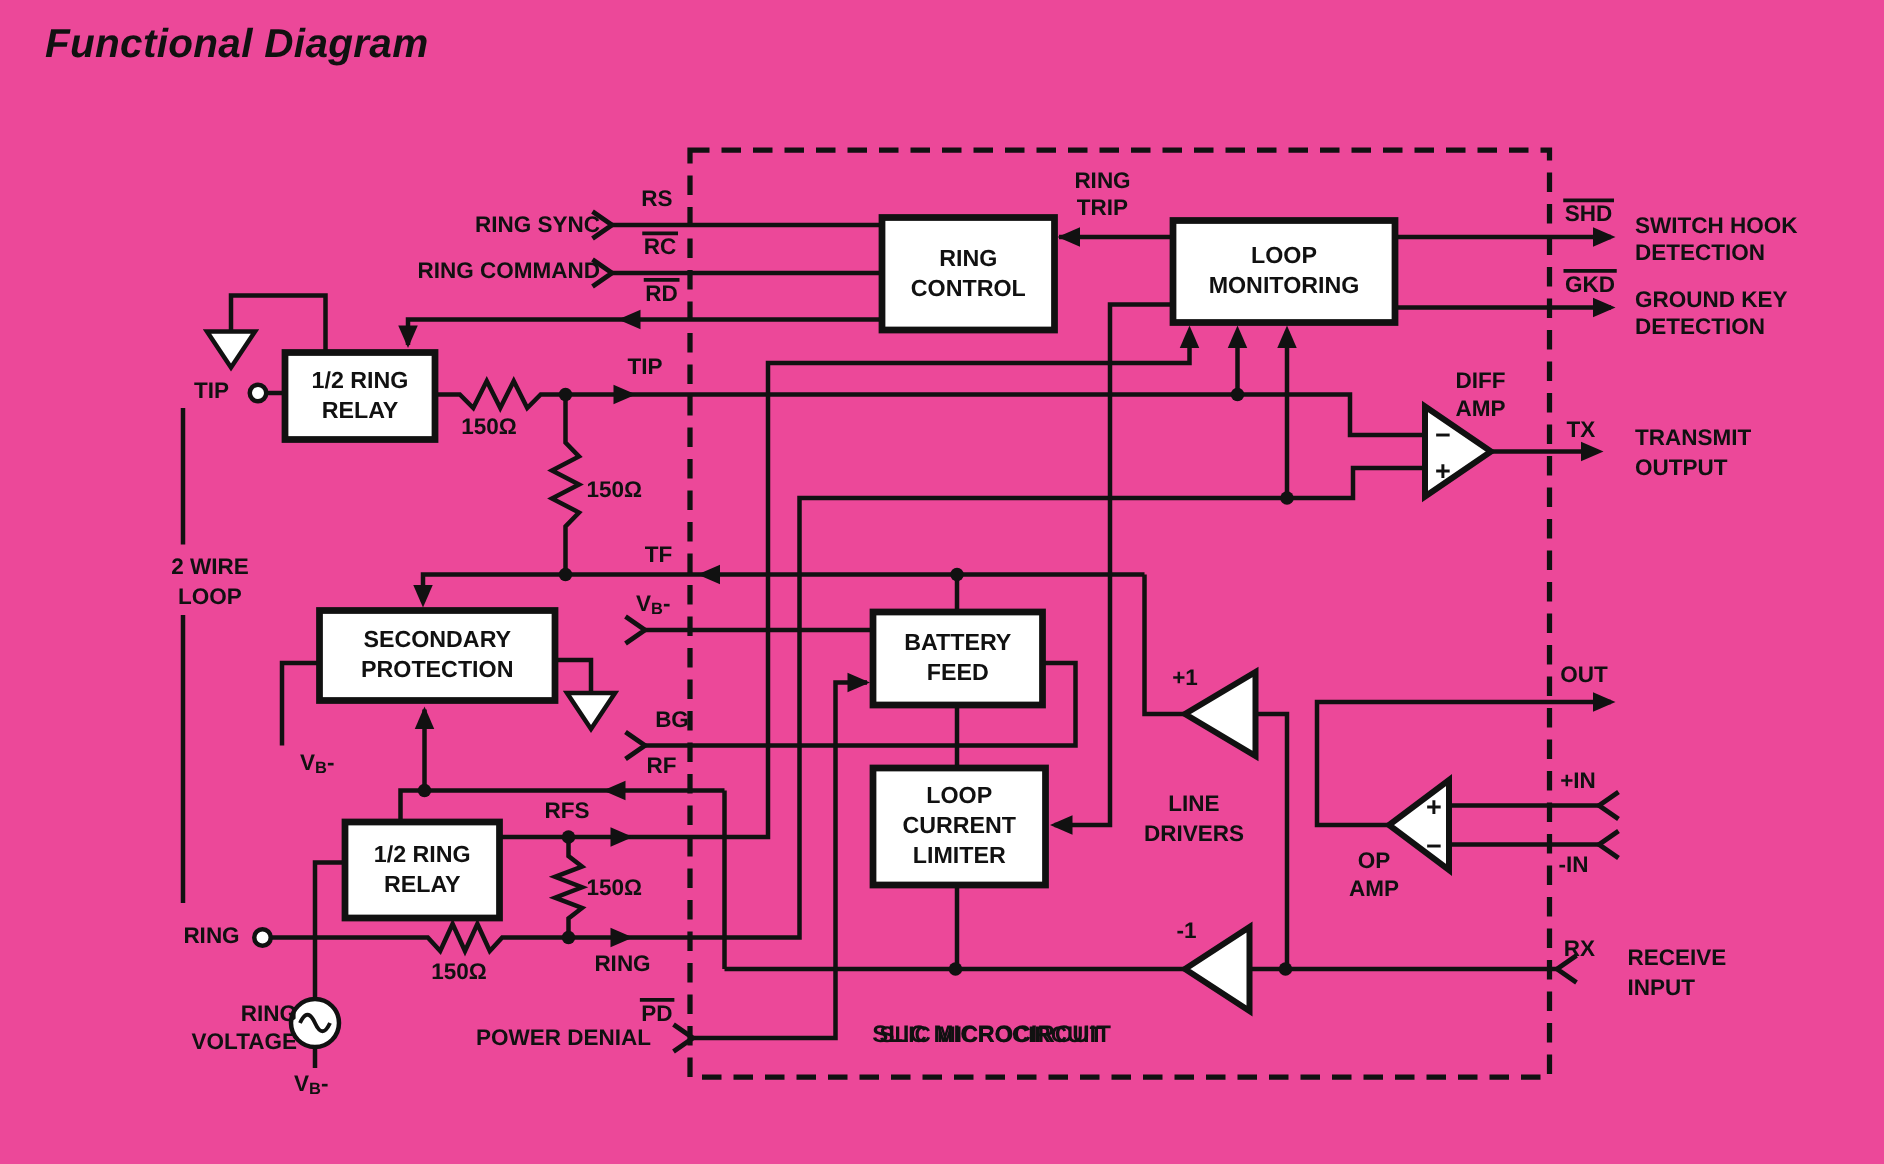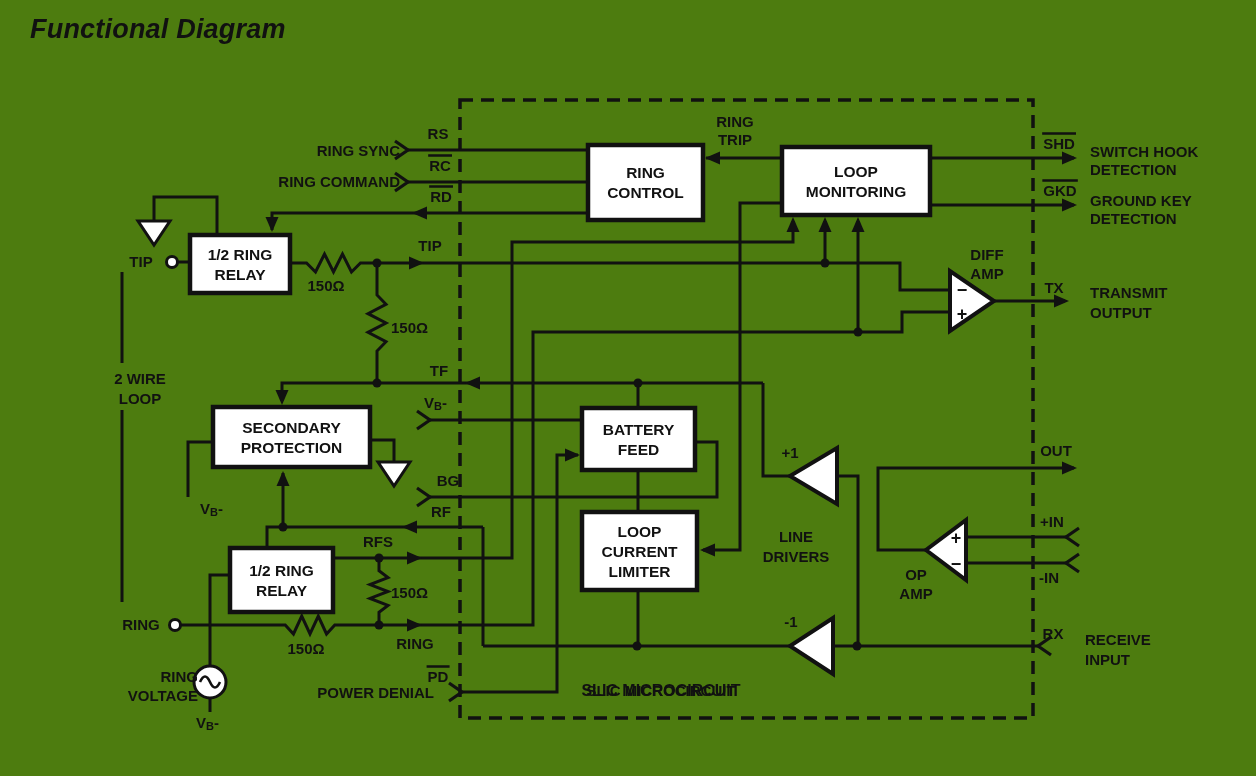--- a/index.html
+++ b/index.html
@@ -1,16 +1,16 @@
 <!DOCTYPE html>
 <html><head>
 <meta charset="utf-8">
 <style>
   html,body{margin:0;padding:0;background:#fff;}
-  .canvas{position:relative;width:1256px;height:776px;background:#4d7c0f;
+  .canvas{position:relative;width:1256px;height:776px;background:#ec4899;
           font-family:"Liberation Sans",sans-serif;overflow:hidden;}
   .title{position:absolute;left:30px;top:14px;font-size:27px;font-weight:bold;
          font-style:italic;color:#111;letter-spacing:.2px;}
   svg{position:absolute;left:0;top:0;}
   svg text{font-family:"Liberation Sans","DejaVu Sans",sans-serif;font-weight:bold;}
 </style>
 </head>
 <body>
 
 <div class="canvas">

